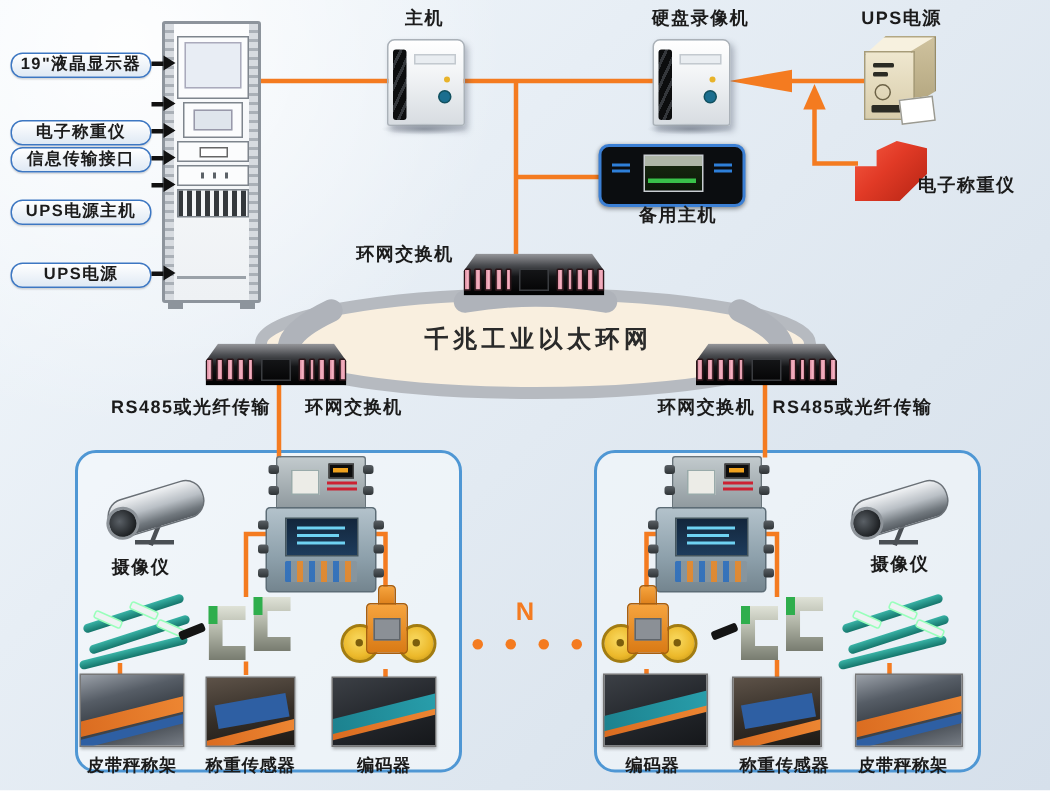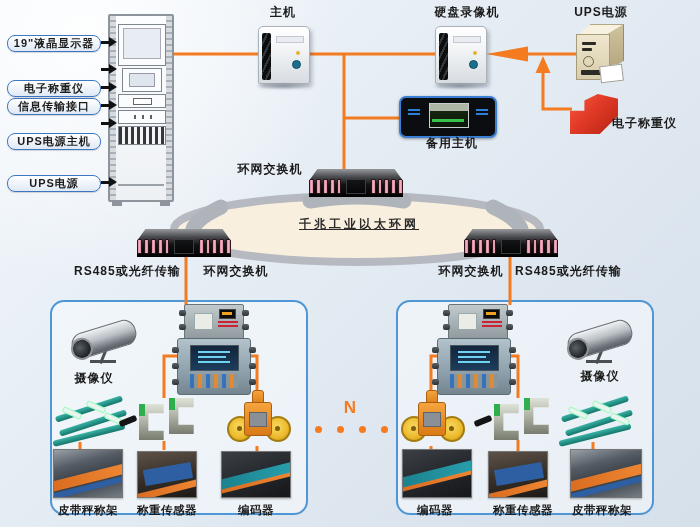--- a/index.html
+++ b/index.html
@@ -93,21 +93,21 @@
     clip-path:polygon(0 42%,30% 42%,30% 16%,58% 0,100% 12%,100% 55%,62% 100%,0 100%);
     filter:drop-shadow(2px 2px 2px rgba(80,30,20,.35));}
   
   .weigher{width:94px;height:38px;background:#0b0d10;border:2.5px solid #3b7fd4;border-radius:7px;box-shadow:0 1px 3px rgba(0,0,0,.4);}
   .wscr{position:absolute;left:28px;top:5px;width:38px;height:23px;border:1.5px solid #c9cdd2;
     background:linear-gradient(180deg,#aeb6a8 0 30%,#15250f 30%,#0c1808 100%);}
   .wline{position:absolute;left:31px;top:21px;width:32px;height:3px;background:#39c24a;}
   .wtxt{position:absolute;width:12px;height:2px;background:#2e7fd9;box-shadow:0 4px 0 #2e7fd9;}
   .dot{position:absolute;width:7px;height:7px;border-radius:50%;background:#f47b20;}
   .nmark{font-weight:bold;font-size:17px;color:#f47b20;}
-  .ringtitle{font-weight:bold;font-size:12px;color:#2a2a2a;letter-spacing:3px;text-decoration:underline;}
+  .ringtitle{font-weight:bold;font-size:16px;color:#2a2a2a;letter-spacing:3px;}
 </style>
 </head>
 <body>
 
 <div class="stage">
 
   <div class="abs z1 gbox" style="left:50px;top:300px;"></div>
   <div class="abs z1 gbox" style="left:396px;top:300px;"></div>
 
   <svg class="abs z2" width="700" height="527" style="left:0;top:0;">

